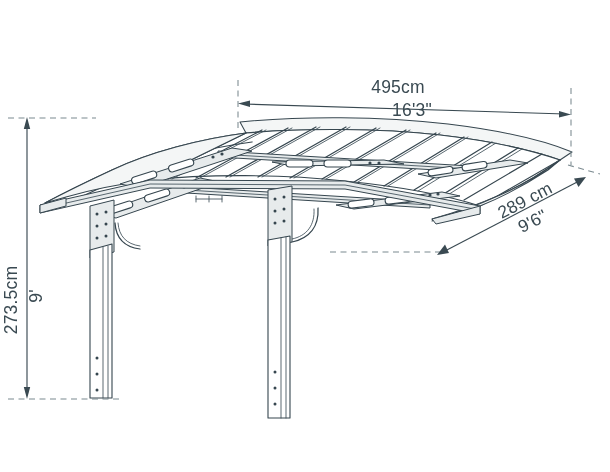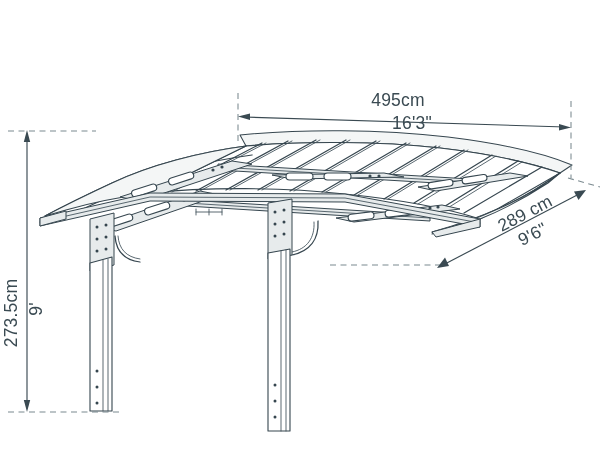--- a/index.html
+++ b/index.html
@@ -11,21 +11,21 @@
   body {
     width: 610px;
     height: 472px;
     overflow: hidden;
     font-family: "Liberation Sans", sans-serif;
     position: relative;
   }
   #drawing-root {
     position: absolute;
     left: 0;
-    top: 13px;
+    top: 0;
     width: 610px;
     height: 436px;
     border-radius: 31px;
   }
   svg#carport-svg {
     display: block;
     width: 610px;
     height: 472px;
     background: #ffffff;
   }

